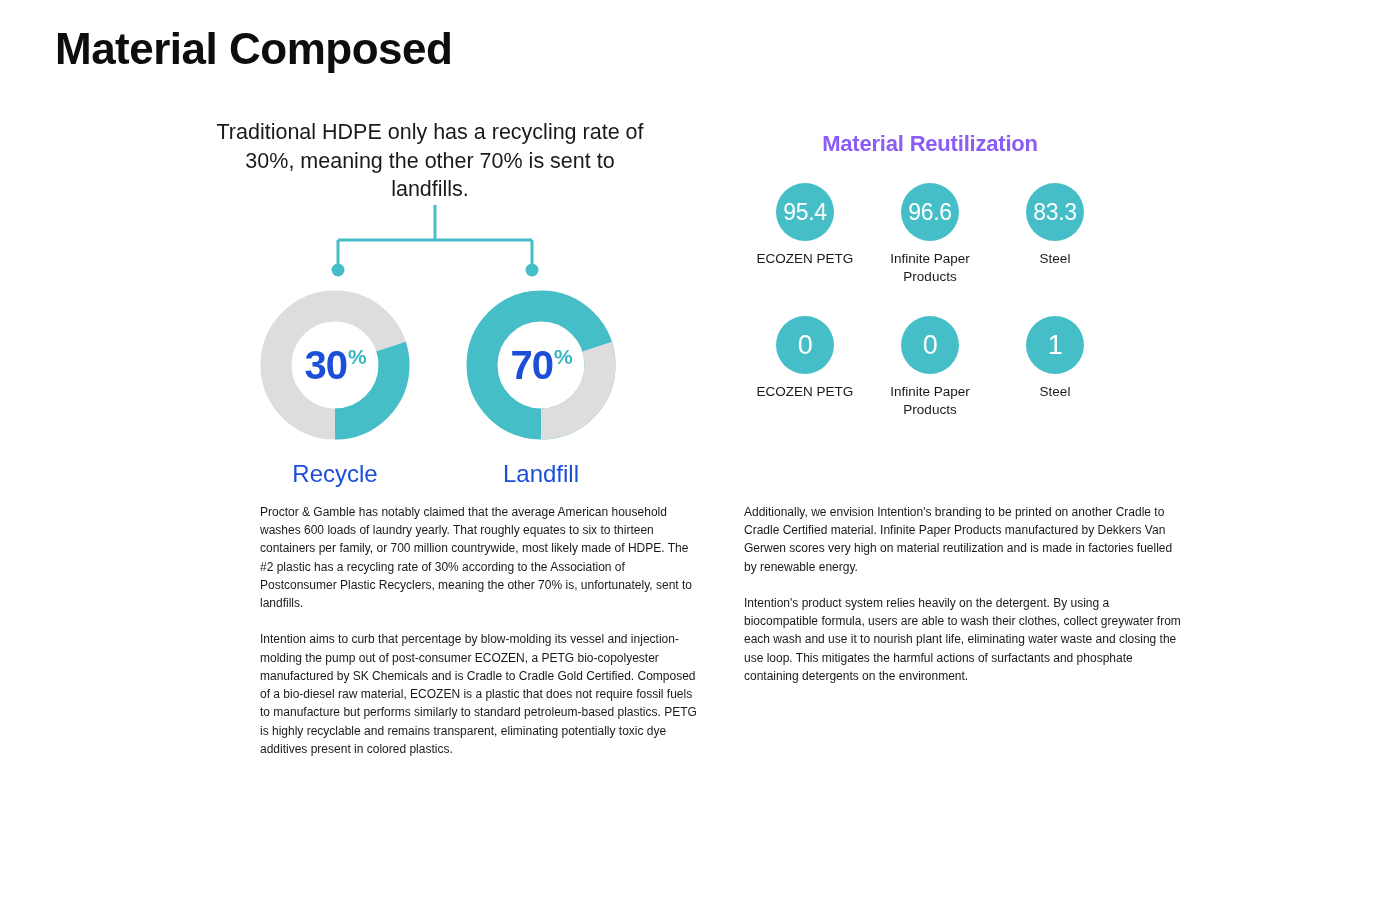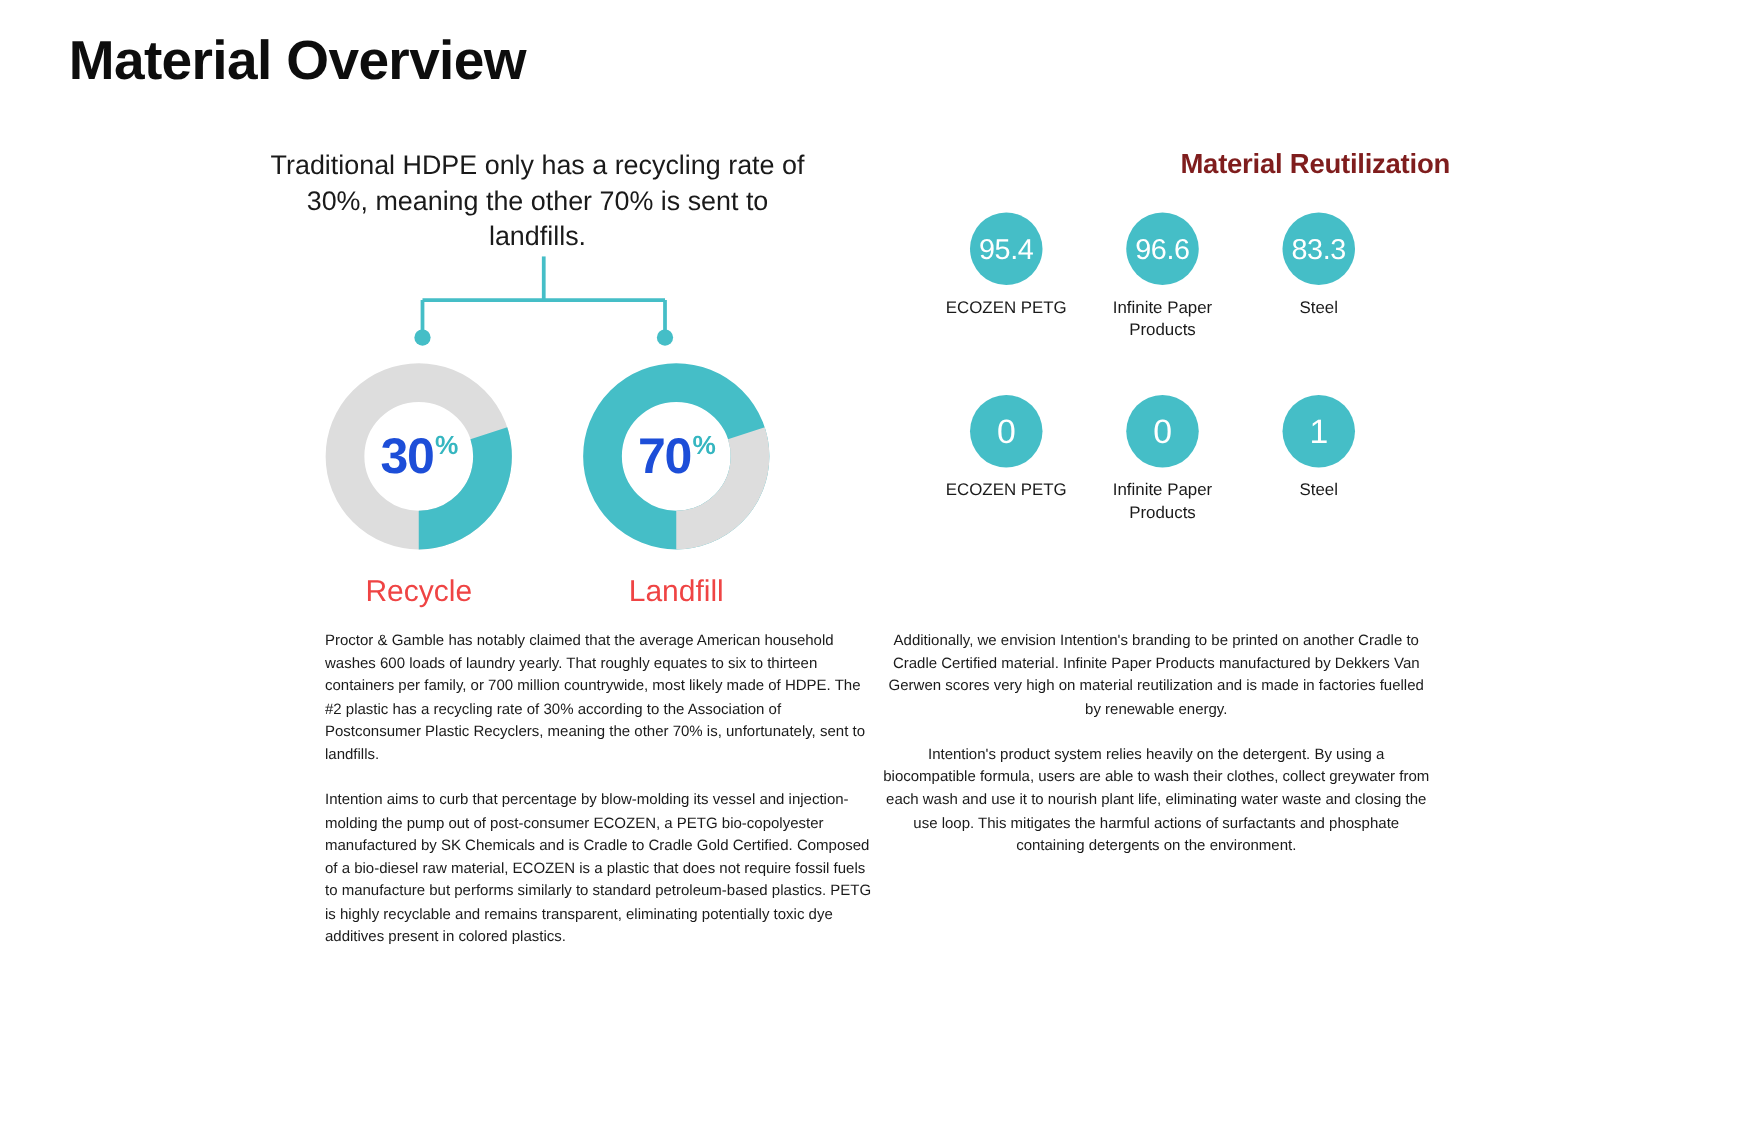--- a/index.html
+++ b/index.html
@@ -97,34 +97,35 @@
     line-height: 1;
     position: relative;
     top: -9px;
     left: 1px;
   }
   .donut-label {
     text-align: center;
     width: 160px;
     margin-top: 15px;
     font-size: 24px;
-    color: #ef4444;
+    color: #1d4ed8;
   }
 
   
   .metric-section { position: absolute; }
   #section-reutilization { left: 700px; top: 118px; width: 460px; }
   #section-health        { left: 700px; top: 290px; width: 460px; }
 
   .section-heading {
-    text-align: right;
+    text-align: center;
     font-size: 22px;
     font-weight: bold;
-    color: #7f1d1d;
+    color: #8b5cf6;
     letter-spacing: -0.2px;
+    margin-top: 13px;
   }
   .bubble-row {
     position: relative;
     height: 118px;
     margin-top: 26px;
   }
   .bubble-item {
     position: absolute;
     top: 0;
     width: 130px;
@@ -152,34 +153,34 @@
   .bubble-label {
     margin-top: 9px;
     font-size: 13.5px;
     line-height: 1.32;
     color: #1a1a1a;
   }
 
   
   .body-col { position: absolute; top: 503px; width: 440px; }
   #body-col-left  { left: 260px; }
-  #body-col-right { left: 705px; text-align: center; }
+  #body-col-right { left: 744px; }
 
   .body-para {
     font-size: 12px;
     line-height: 1.52;
     color: #1a1a1a;
     margin: 0 0 18px 0;
   }
   .body-para:last-child { margin-bottom: 0; }
 </style>
 </head>
 <body>
 
-<div id="page-title">Material Overview</div>
+<div id="page-title">Material Composed</div>
 
 <div id="intro-statement">Traditional HDPE only has a recycling rate of 30%, meaning the other 70% is sent to landfills.</div>
 
 <div id="connector">
   <svg width="230" height="80" viewBox="0 0 230 80">
     <line x1="115" y1="0" x2="115" y2="35" stroke="#45bec7" stroke-width="3"></line>
     <line x1="18" y1="35" x2="212" y2="35" stroke="#45bec7" stroke-width="3"></line>
     <line x1="18" y1="35" x2="18" y2="63" stroke="#45bec7" stroke-width="3"></line>
     <line x1="212" y1="35" x2="212" y2="63" stroke="#45bec7" stroke-width="3"></line>
     <circle cx="18" cy="65" r="6.5" fill="#45bec7"></circle>

